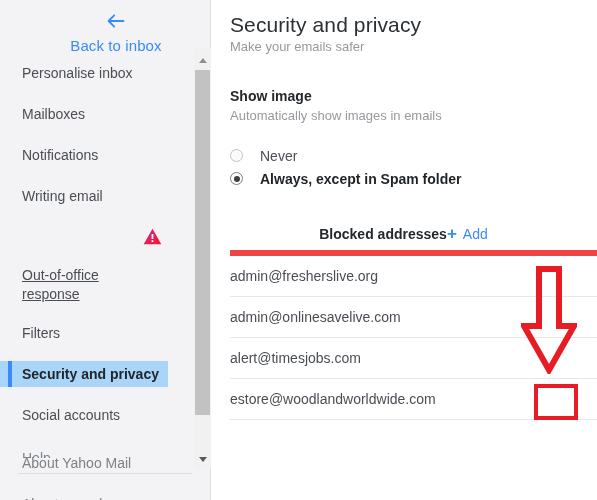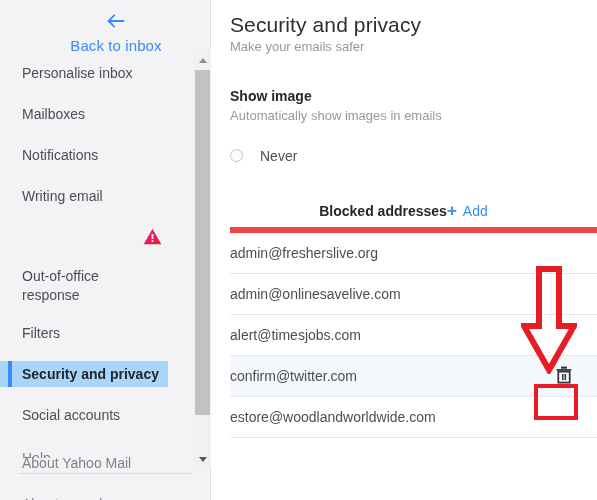--- a/index.html
+++ b/index.html
@@ -62,23 +62,24 @@
     align-items: center;
     padding-left: 22px;
     margin-bottom: 15px;
     font-size: 14px;
     color: #4a4e54;
     cursor: pointer;
     box-sizing: border-box;
   }
   .nav-item.two-line {
     height: 40px;
-    align-items: flex-end;
+    align-items: flex-start;
     padding-top: 1px;
     line-height: 19px;
+    text-decoration: underline;
   }
   .nav-item .label { white-space: pre-line; }
   .nav-item.selected {
     background: #a9d6f8;
     font-weight: bold;
     color: #22262b;
     width: 168px;
     margin-bottom: 15px;
   }
   .nav-item.selected::before {
@@ -411,54 +412,44 @@
     <p class="page-sub">Make your emails safer</p>
 
     <h2 class="section-title">Show image</h2>
     <p class="section-sub">Automatically show images in emails</p>
 
     <div class="radio-group">
       <div class="radio-row">
         <span class="radio"></span>
         <span class="radio-label">Never</span>
       </div>
+      <div class="radio-row selected">
+        <span class="radio checked"></span>
+        <span class="radio-label">Always, except in Spam folder</span>
+      </div>
     </div>
 
     <section class="blocked">
       <div class="blocked-head">
         <h3>Blocked addresses</h3>
         <button class="add-btn">
           <span class="plus-icon">+</span>
           <span>Add</span>
         </button>
       </div>
 
       <div class="addr-row">
         <span>admin@fresherslive.org</span>
       </div>
       <div class="addr-row">
         <span>admin@onlinesavelive.com</span>
       </div>
       <div class="addr-row">
         <span>alert@timesjobs.com</span>
       </div>
-      <div class="addr-row active">
-        <span>confirm@twitter.com</span>
-        <button class="trash-btn">
-          <span>
-            <svg width="20" height="20" viewBox="0 0 20 20" aria-hidden="true">
-              <rect x="7" y="1.6" width="6" height="2.1" fill="#2f3337"></rect>
-              <rect x="2.6" y="4.1" width="14.8" height="1.7" fill="#2f3337"></rect>
-              <path d="M4.3 6.6 H15.7 V17.6 H4.3 Z" fill="none" stroke="#2f3337" stroke-width="1.7"></path>
-              <rect x="8.1" y="9.0" width="1.5" height="6.2" fill="#2f3337"></rect>
-              <rect x="10.6" y="9.0" width="1.5" height="6.2" fill="#2f3337"></rect>
-            </svg>
-          </span>
-        </button>
-      </div>
       <div class="addr-row">
         <span>estore@woodlandworldwide.com</span>
       </div>
     </section>
   </main>
 
   <div class="annot-arrow">
     <svg width="56" height="108" viewBox="0 0 56 108" aria-hidden="true">
       <path d="M18 3 H38 V60 H53 L28 104 L3 60 H18 Z" fill="none" stroke="#e81c24" stroke-width="6" stroke-linejoin="miter"></path>
     </svg>

